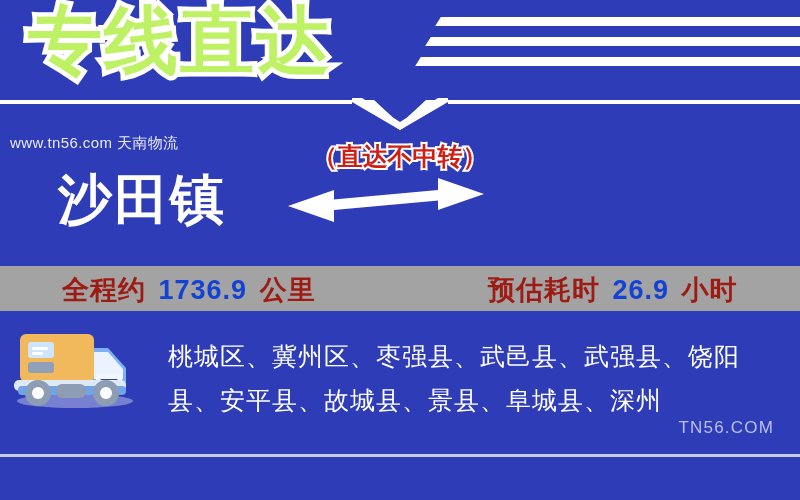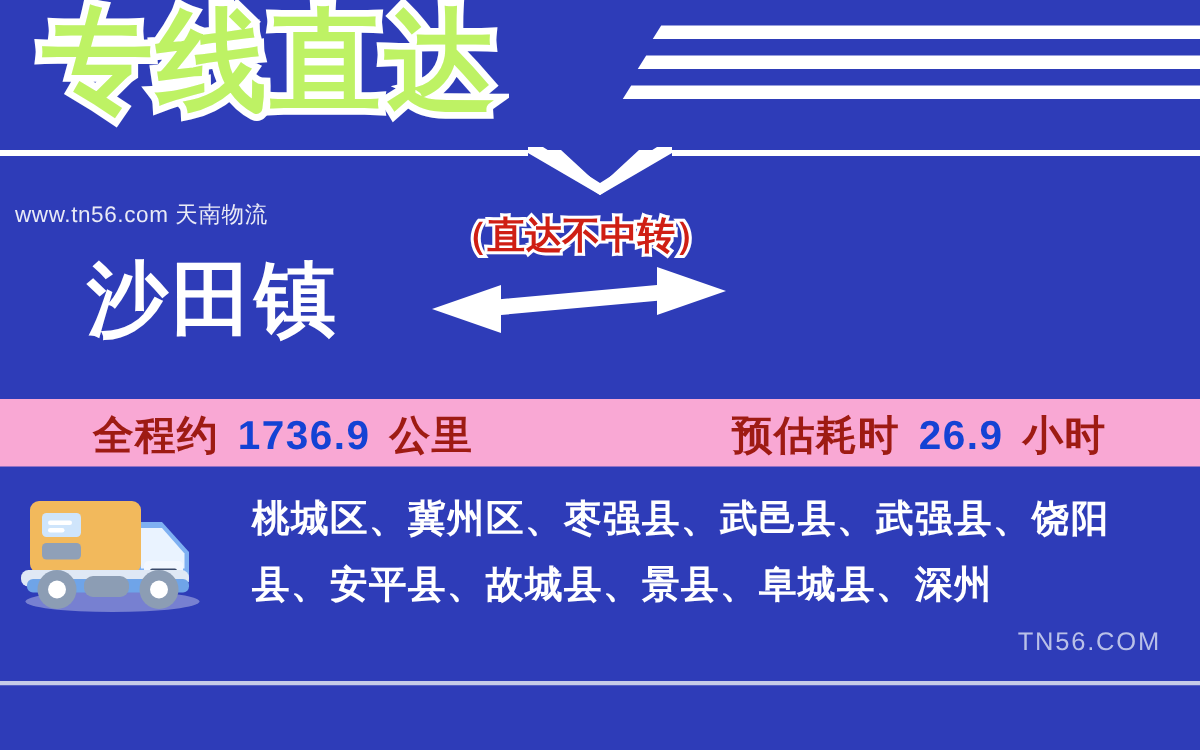--- a/index.html
+++ b/index.html
@@ -73,20 +73,21 @@
     white-space:nowrap;
     letter-spacing:2px;
   }
   #city-origin      { left:58px; }
   #city-destination { left:558px; }
 
   #nonstop-note {
     position:absolute;
     left:300px; top:140px;
     width:200px;
+    text-align:center;
     font-size:25px;
     font-weight:bold;
     color:#cf1f14;
     -webkit-text-stroke:4px #ffffff;
     paint-order:stroke fill;
     white-space:nowrap;
   }
   #roundtrip-note {
     position:absolute;
     left:300px; top:219px;
@@ -105,21 +106,21 @@
     left:288px; top:178px;
     width:196px; height:44px;
   }
   #arrows svg { display:block; }
 
   
   #metrics-band {
     position:absolute;
     left:0; top:266px;
     width:800px; height:45px;
-    background:#f9a8d4;
+    background:#a3a3a3;
   }
   .metric {
     position:absolute;
     top:6px;
     font-size:27px;
     font-weight:bold;
     color:#9e1b13;
     white-space:nowrap;
     letter-spacing:1px;
   }
@@ -130,24 +131,24 @@
   
   #truck-icon {
     position:absolute;
     left:10px; top:322px;
     width:130px; height:88px;
   }
   #truck-icon svg { display:block; }
 
   #coverage-list {
     position:absolute;
-    left:168px; top:324px;
+    left:168px; top:334px;
     width:620px;
     font-size:25px;
-    font-weight:bold;
+    font-weight:normal;
     color:#ffffff;
     line-height:44px;
     letter-spacing:1px;
   }
 
   #watermark {
     position:absolute;
     right:26px; bottom:62px;
     font-size:17px;
     color:#b9c0e8;

